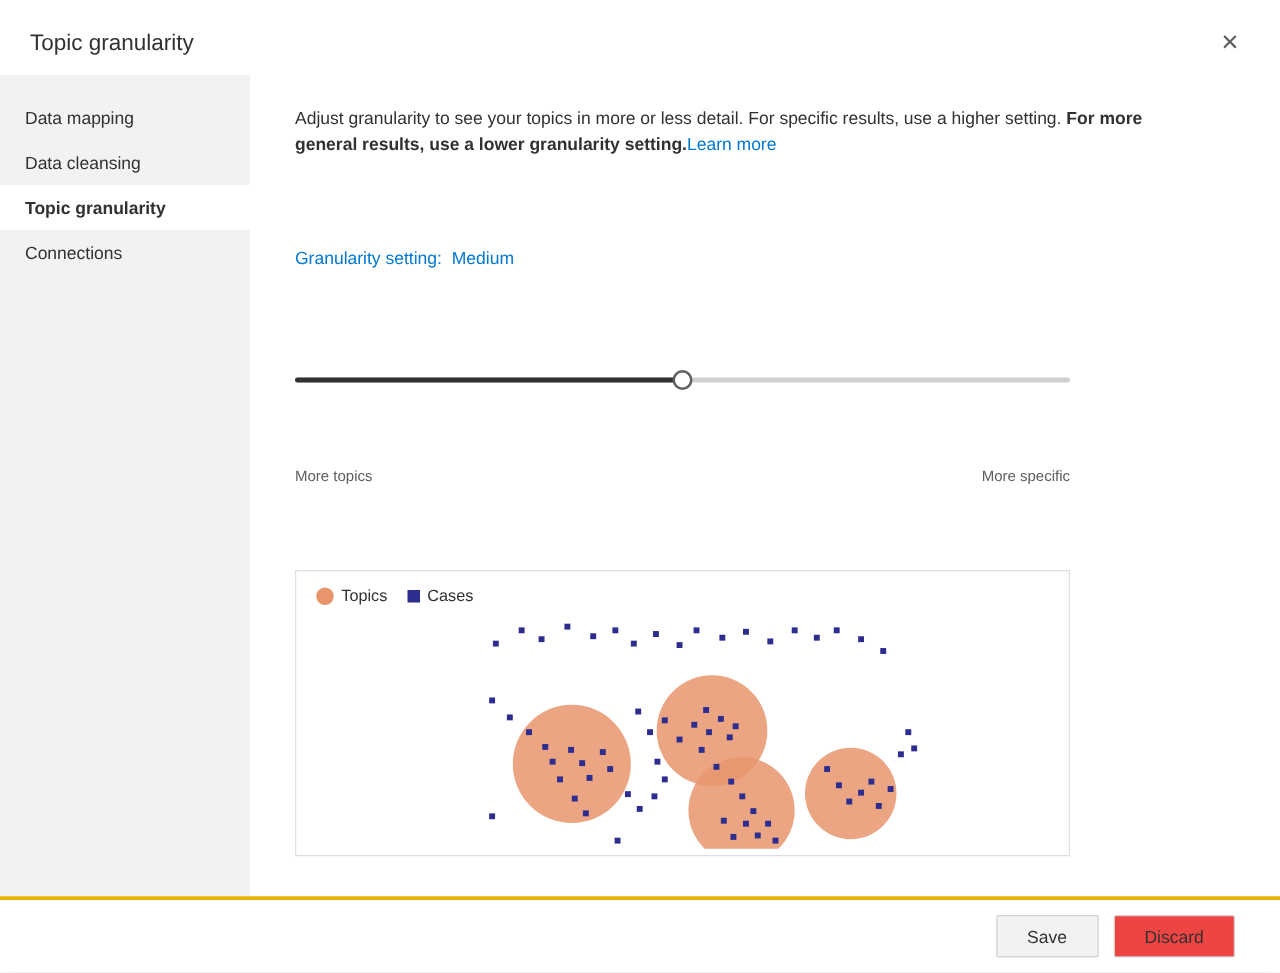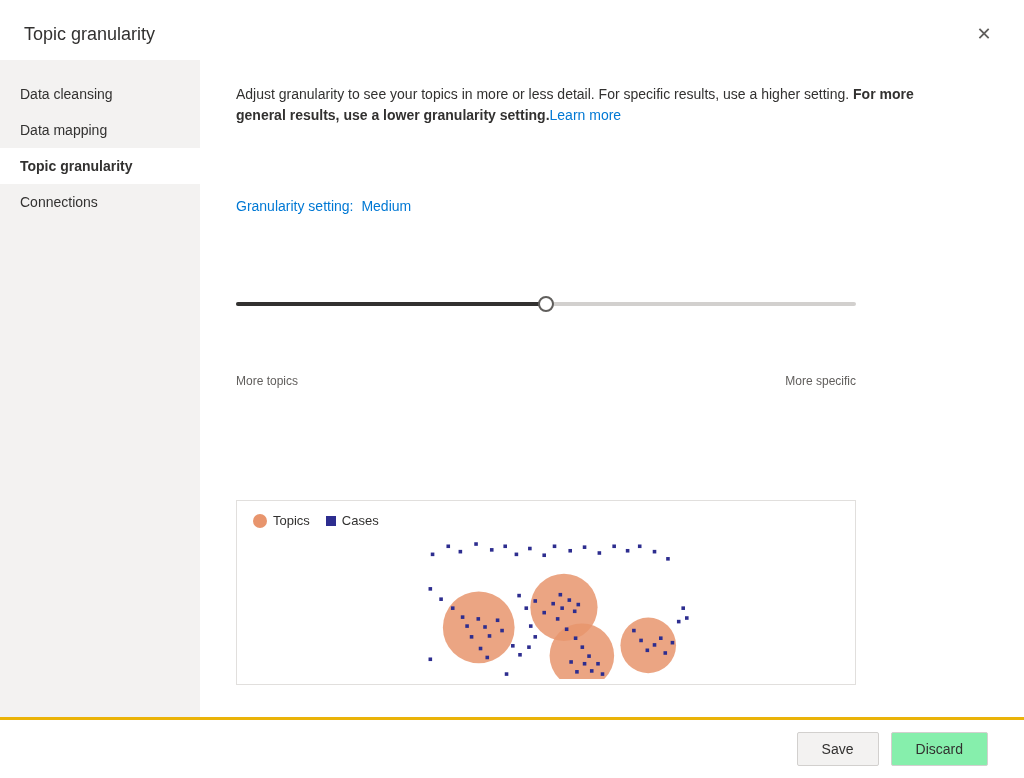--- a/index.html
+++ b/index.html
@@ -138,21 +138,20 @@
       margin-bottom: 20px;
     }
     .chart-container {
       border: 1px solid #e1dfdd;
       background: #ffffff;
       max-width: 620px;
       height: 350px;
       position: relative;
       overflow: hidden;
       margin-bottom: 8px;
-      margin-top: 44px;
     }
     .chart-legend {
       display: flex;
       align-items: center;
       gap: 16px;
       padding: 12px 16px;
       font-size: 13px;
       color: #323130;
     }
     .legend-item {
@@ -186,21 +185,21 @@
       justify-content: flex-end;
       align-items: center;
       padding: 12px 36px;
       border-top: 3px solid #eab308;
       gap: 12px;
     }
     .btn {
       padding: 8px 24px;
       font-size: 14px;
       border: 1px solid #d2d0ce;
-      background: #86efac;
+      background: #ef4444;
       color: #323130;
       cursor: pointer;
       border-radius: 2px;
       min-width: 80px;
     }
     .btn-primary {
       background: #f3f2f1;
     }
   </style>
 </head>
@@ -211,22 +210,22 @@
   <div class="dialog-header">
     <span class="dialog-title">Topic granularity</span>
     <button class="close-btn">
       <span>✕</span>
     </button>
   </div>
 
   <div class="dialog-body">
 
     <div class="sidebar">
+      <div class="sidebar-item">Data mapping</div>
       <div class="sidebar-item">Data cleansing</div>
-      <div class="sidebar-item">Data mapping</div>
       <div class="sidebar-item active">Topic granularity</div>
       <div class="sidebar-item">Connections</div>
     </div>
 
     <div class="main-content">
       <p class="description">Adjust granularity to see your topics in more or less detail. For specific results, use a higher setting. <strong>For more general results, use a lower granularity setting.</strong><a href="#">Learn more</a></p>
 
       <div class="granularity-label">
         <span>Granularity setting:</span>
         <span style="color:#0078d4; margin-left:4px;">Medium</span>

